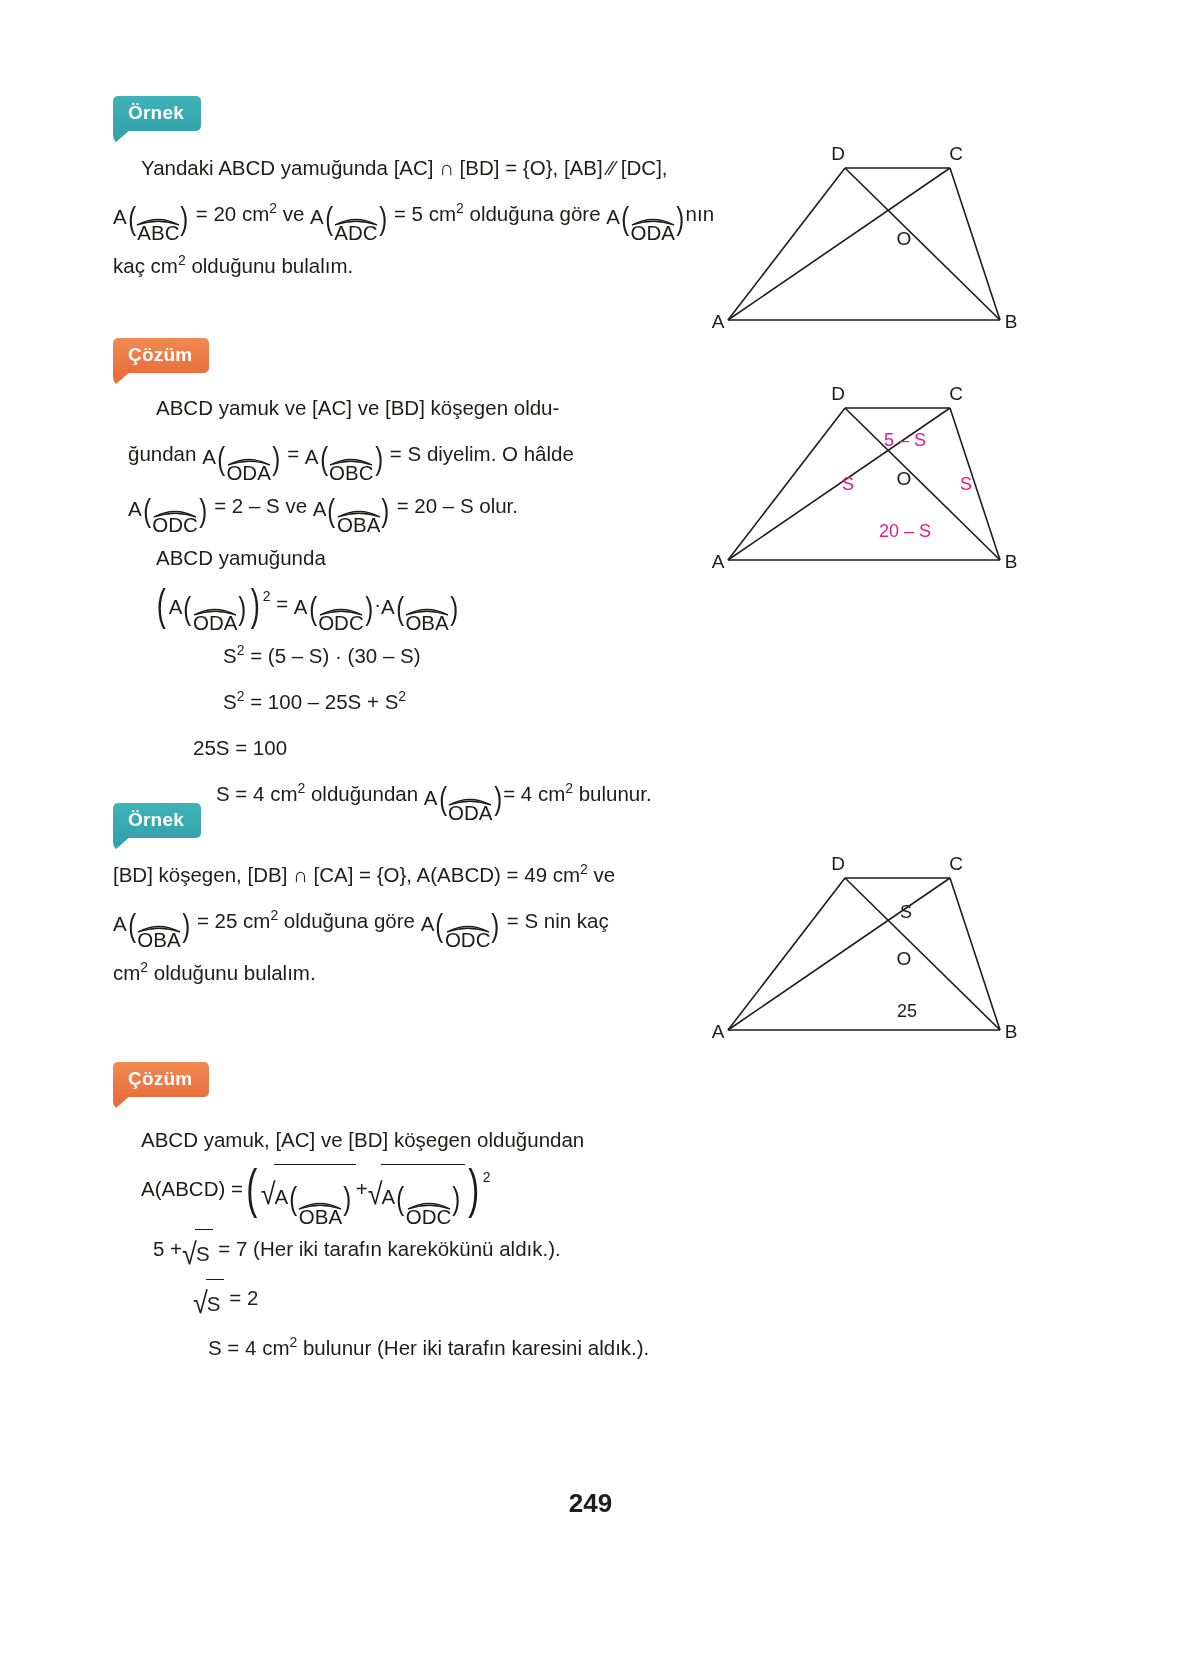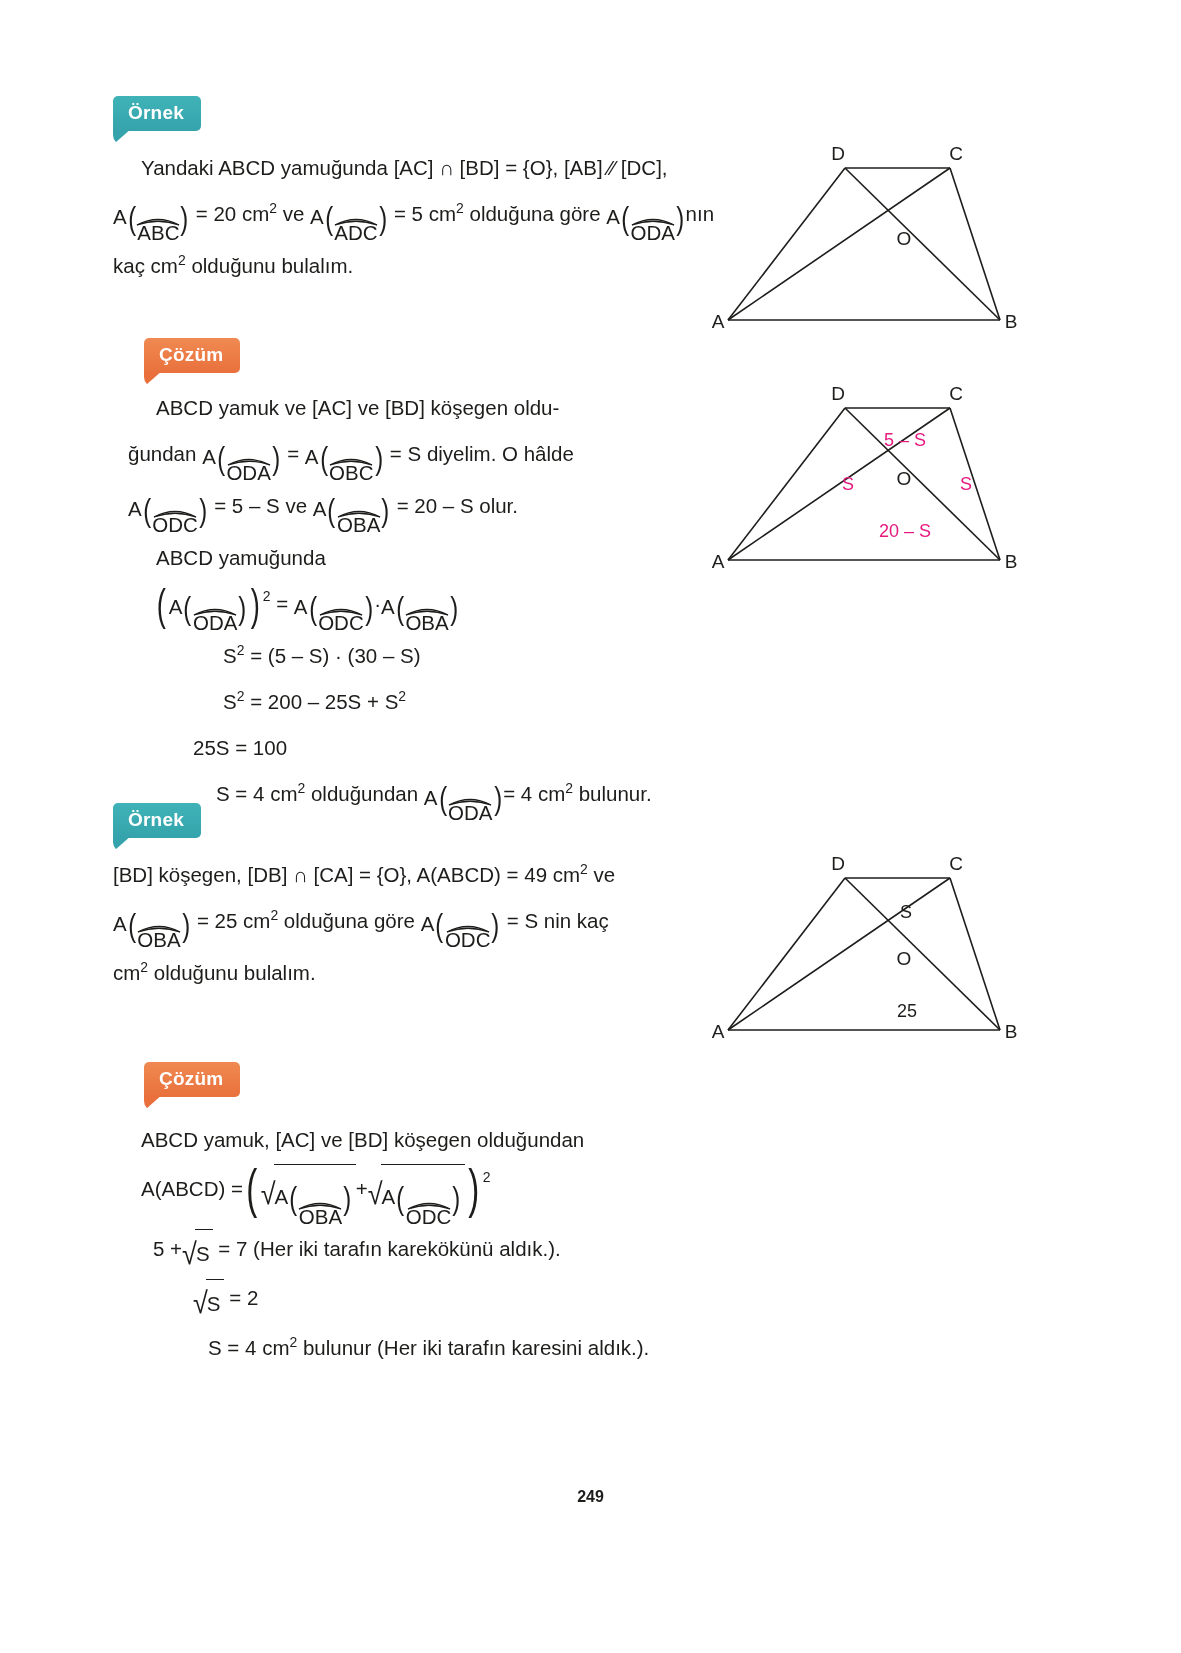--- a/index.html
+++ b/index.html
@@ -23,21 +23,21 @@
     color: #ffffff;
     font-weight: bold;
     font-size: 19px;
     letter-spacing: 0.2px;
     padding: 6px 17px 7px 15px;
     border-radius: 5px 5px 5px 0;
     position: relative;
     line-height: 1.15;
   }
   .tag.teal { background: linear-gradient(180deg,#3fb3b8 0%, #35a3ab 100%); }
-  .tag.orange { background: linear-gradient(180deg,#f08a52 0%, #e9703c 100%); margin-left: 31px; }
+  .tag.orange { background: linear-gradient(180deg,#f08a52 0%, #e9703c 100%); }
   .tag::after {
     content: "";
     position: absolute;
     left: 0; bottom: -14px;
     width: 17px; height: 15px;
     background: inherit;
     border-radius: 0 0 0 10px;
     clip-path: polygon(0 0, 100% 0, 0 100%);
   }
   .tag.teal::after { background: #35a3ab; }
@@ -105,21 +105,21 @@
   .dlabel { font-family: "Liberation Sans", sans-serif; font-size: 19px; fill: #1d1d1b; }
   .plabel { font-family: "Liberation Sans", sans-serif; font-size: 18px; fill: #e5197f; }
   .blabel { font-family: "Liberation Sans", sans-serif; font-size: 18px; fill: #1d1d1b; }
 
   
   .pageno {
     position: absolute;
     left: 0; right: 0;
     top: 1488px;
     text-align: center;
-    font-size: 16px;
+    font-size: 26px;
     font-weight: bold;
     color: #1d1d1b;
   }
 </style>
 </head>
 <body>
 
 <div class="page">
 
   <div class="tag-wrap" style="left:113px; top:96px;">
@@ -207,21 +207,21 @@
       <span>= S diyelim. O hâlde</span>
     </div>
 
     <div class="mline m">
       <span class="fn">
         <span class="fnA">A</span><span class="paren">(</span><span class="arcbox"><svg width="46" height="11" viewBox="0 0 46 11">
               <path d="M2 10 Q23 -1 44 10" fill="none" stroke="#1d1d1b" stroke-width="1.3"></path>
               <path d="M2 10 Q23 2.5 44 10" fill="none" stroke="#1d1d1b" stroke-width="1.3"></path>
             </svg><span class="lbl">ODC</span></span><span class="paren">)</span>
       </span>
-      <span>= 5 – S</span>
+      <span>= 2 – S</span>
       <span>ve</span>
       <span class="fn">
         <span class="fnA">A</span><span class="paren">(</span><span class="arcbox"><svg width="46" height="11" viewBox="0 0 46 11">
               <path d="M2 10 Q23 -1 44 10" fill="none" stroke="#1d1d1b" stroke-width="1.3"></path>
               <path d="M2 10 Q23 2.5 44 10" fill="none" stroke="#1d1d1b" stroke-width="1.3"></path>
             </svg><span class="lbl">OBA</span></span><span class="paren">)</span>
       </span>
       <span>= 20 – S olur.</span>
     </div>
 
@@ -244,21 +244,21 @@
             </svg><span class="lbl">OBA</span></span><span class="paren">)</span></span>
     </div>
 
     <div class="mline m" style="padding-left:95px;">
       <span>S</span><sup class="sq">2</sup>
       <span>= (5 – S) · (30 – S)</span>
     </div>
 
     <div class="mline m" style="padding-left:95px;">
       <span>S</span><sup class="sq">2</sup>
-      <span>= 200 – 25S + S</span><sup class="sq">2</sup>
+      <span>= 100 – 25S + S</span><sup class="sq">2</sup>
     </div>
 
     <div class="mline m" style="padding-left:65px;">
       <span>25S = 100</span>
     </div>
 
     <div class="mline m" style="padding-left:88px;">
       <span>S = 4 cm</span><sup class="sq">2</sup>
       <span>olduğundan</span>
       <span class="fn"><span class="fnA">A</span><span class="paren">(</span><span class="arcbox"><svg width="46" height="11" viewBox="0 0 46 11">

